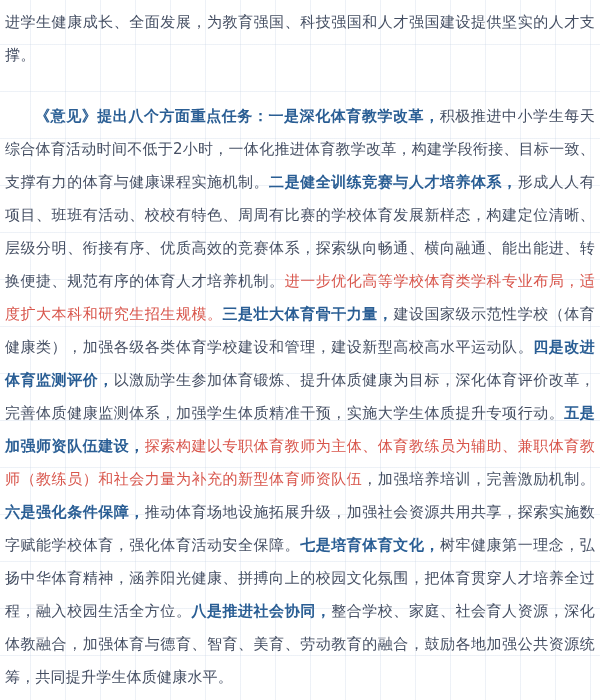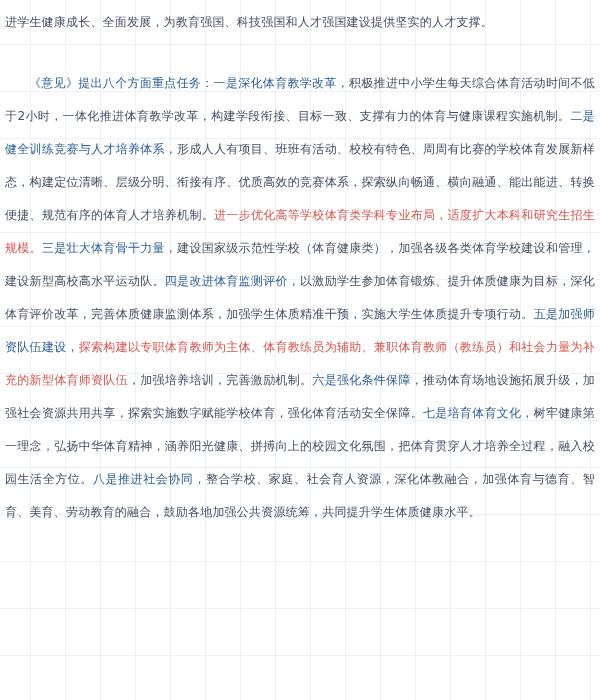--- a/index.html
+++ b/index.html
@@ -22,37 +22,37 @@
       linear-gradient(to bottom, var(--grid-color) 1px, transparent 1px);
     background-size: 35px 47px;
     background-position: -5px -3px;
     font-family: "DejaVu Sans", "Liberation Sans", sans-serif;
   }
   .article {
     padding: 6px 5px 0 5px;
     width: 600px;
   }
   .paragraph {
-    font-size: 12px;
+    font-size: 15px;
     line-height: 33px;
     text-align: justify;
     color: var(--text-color);
     letter-spacing: 0.2px;
     margin-bottom: 28px;
   }
   .paragraph.indent {
     text-indent: 2em;
   }
   .seg-normal {
     color: var(--text-color);
     font-weight: normal;
   }
   .seg-bold-blue {
     color: var(--blue-color);
-    font-weight: normal;
+    font-weight: bold;
   }
   .seg-red {
     color: var(--red-color);
     font-weight: normal;
   }
 </style>
 </head>
 <body>
 
 <main class="article">

